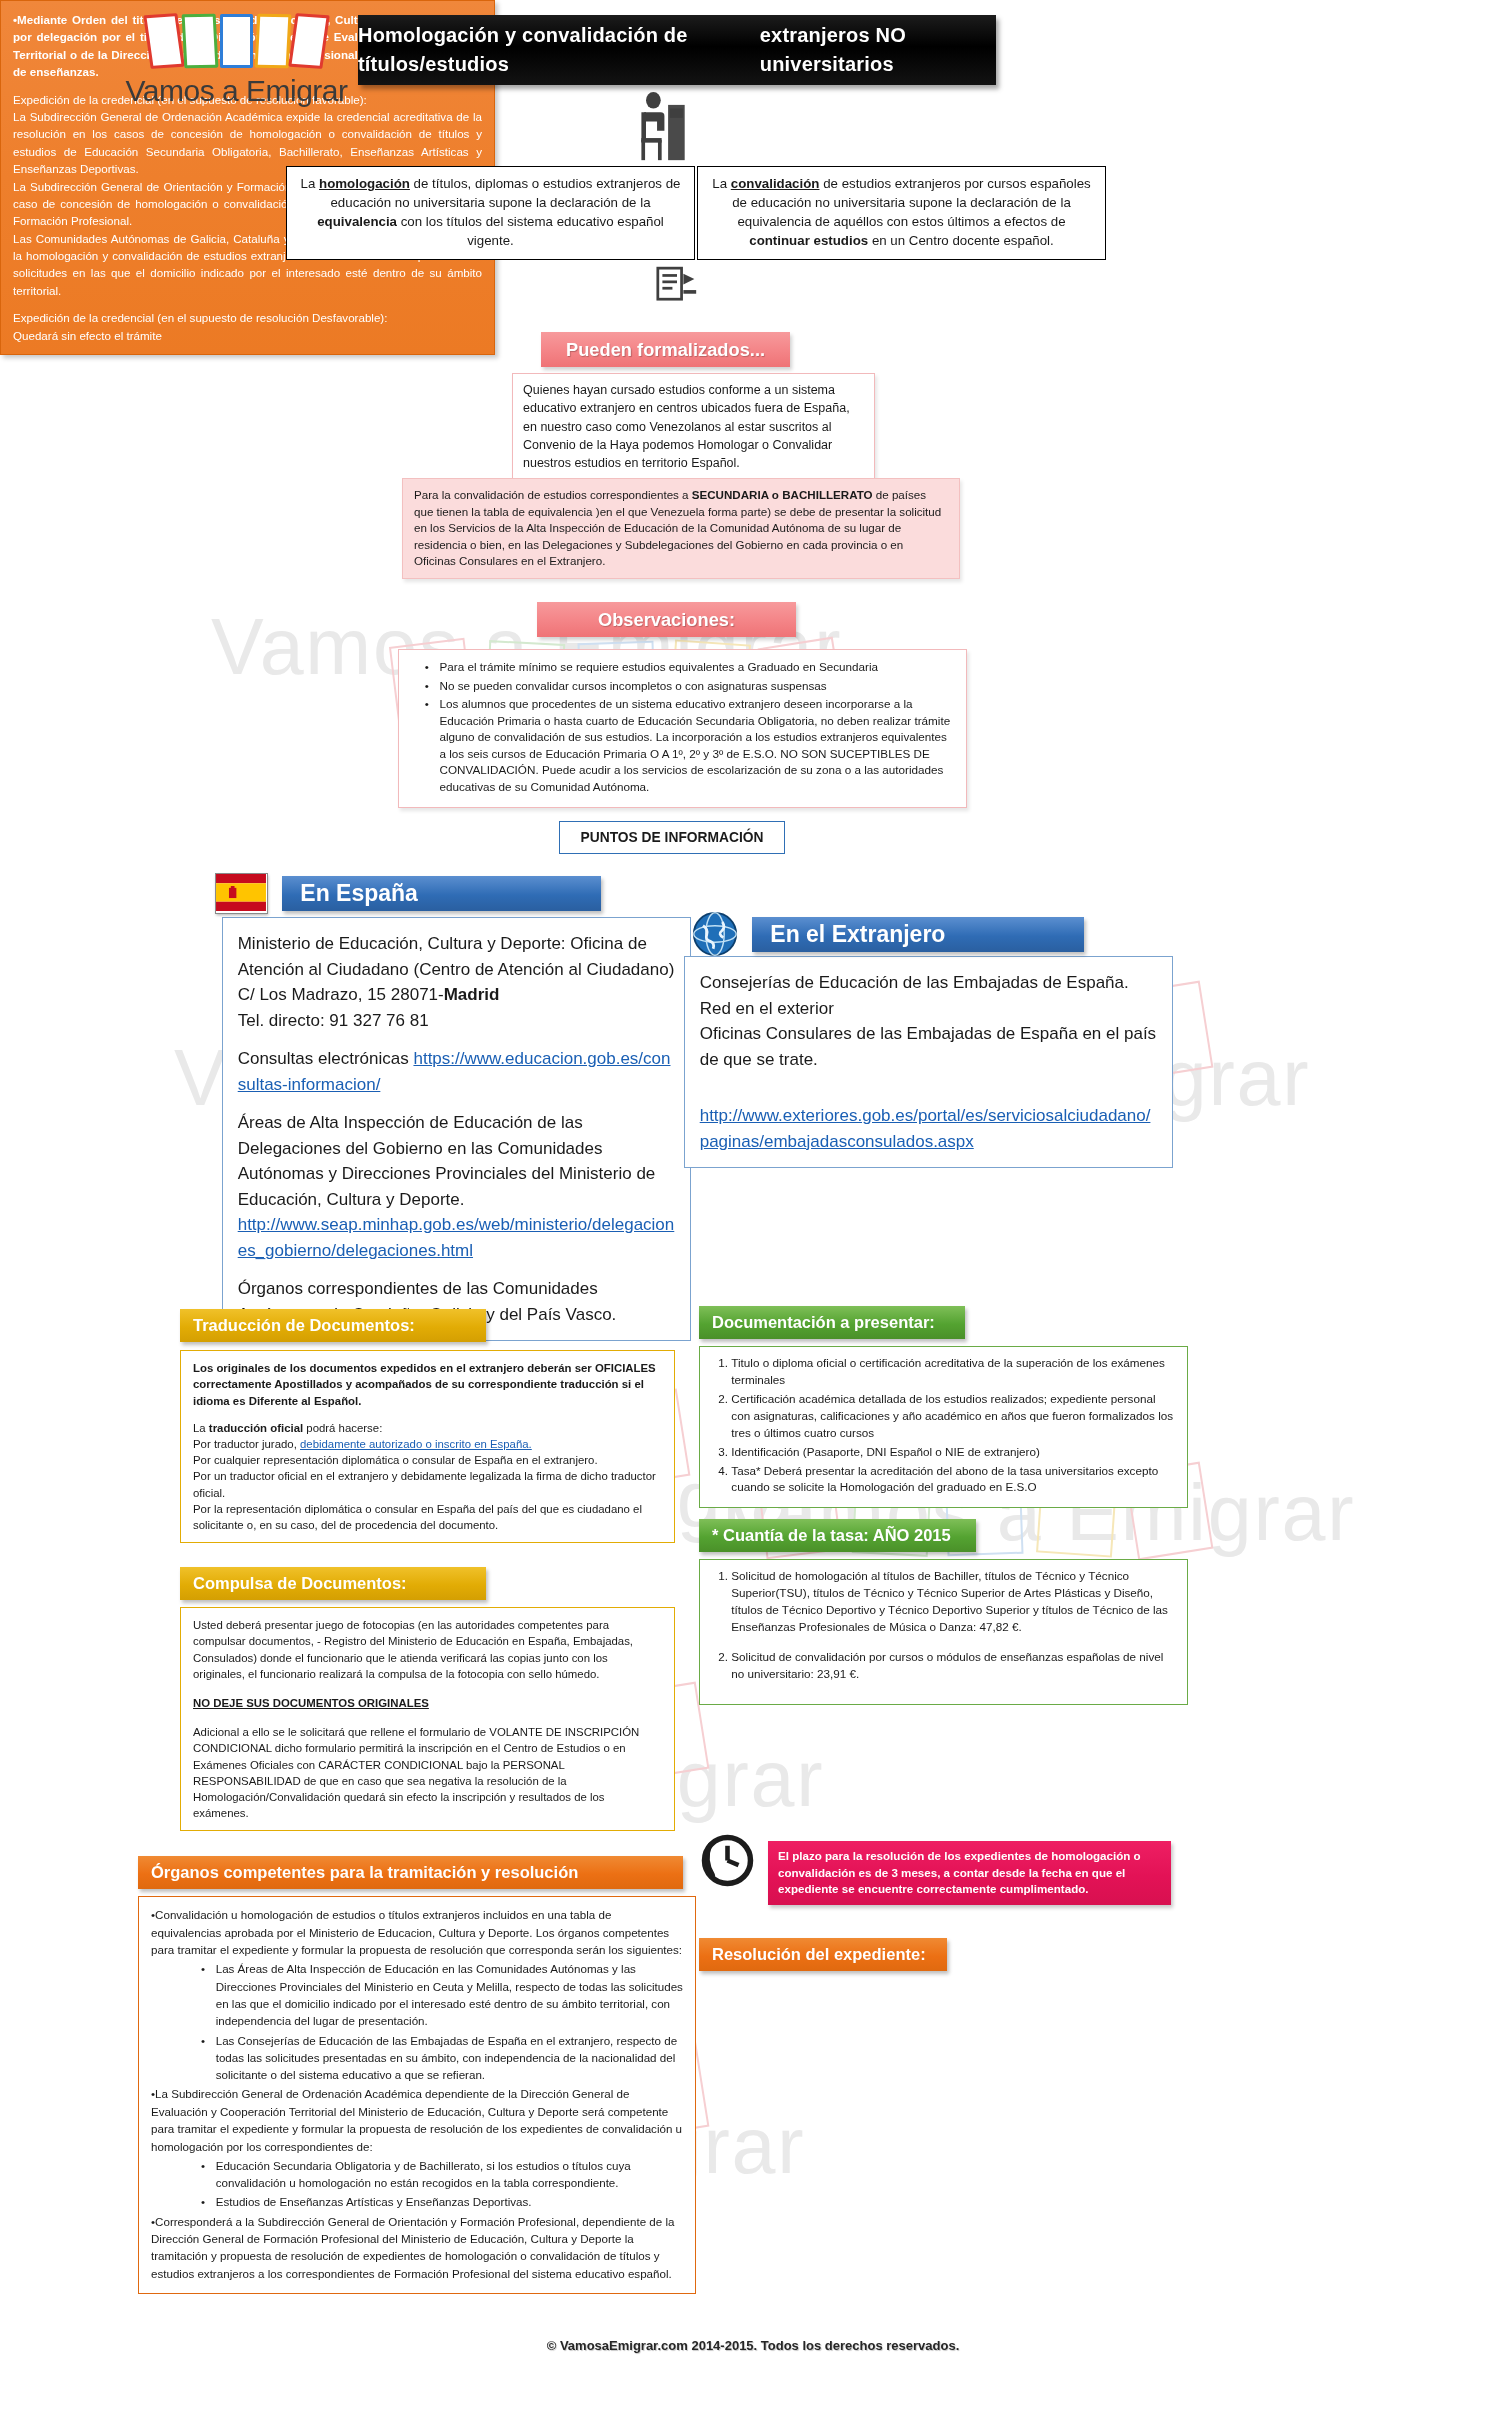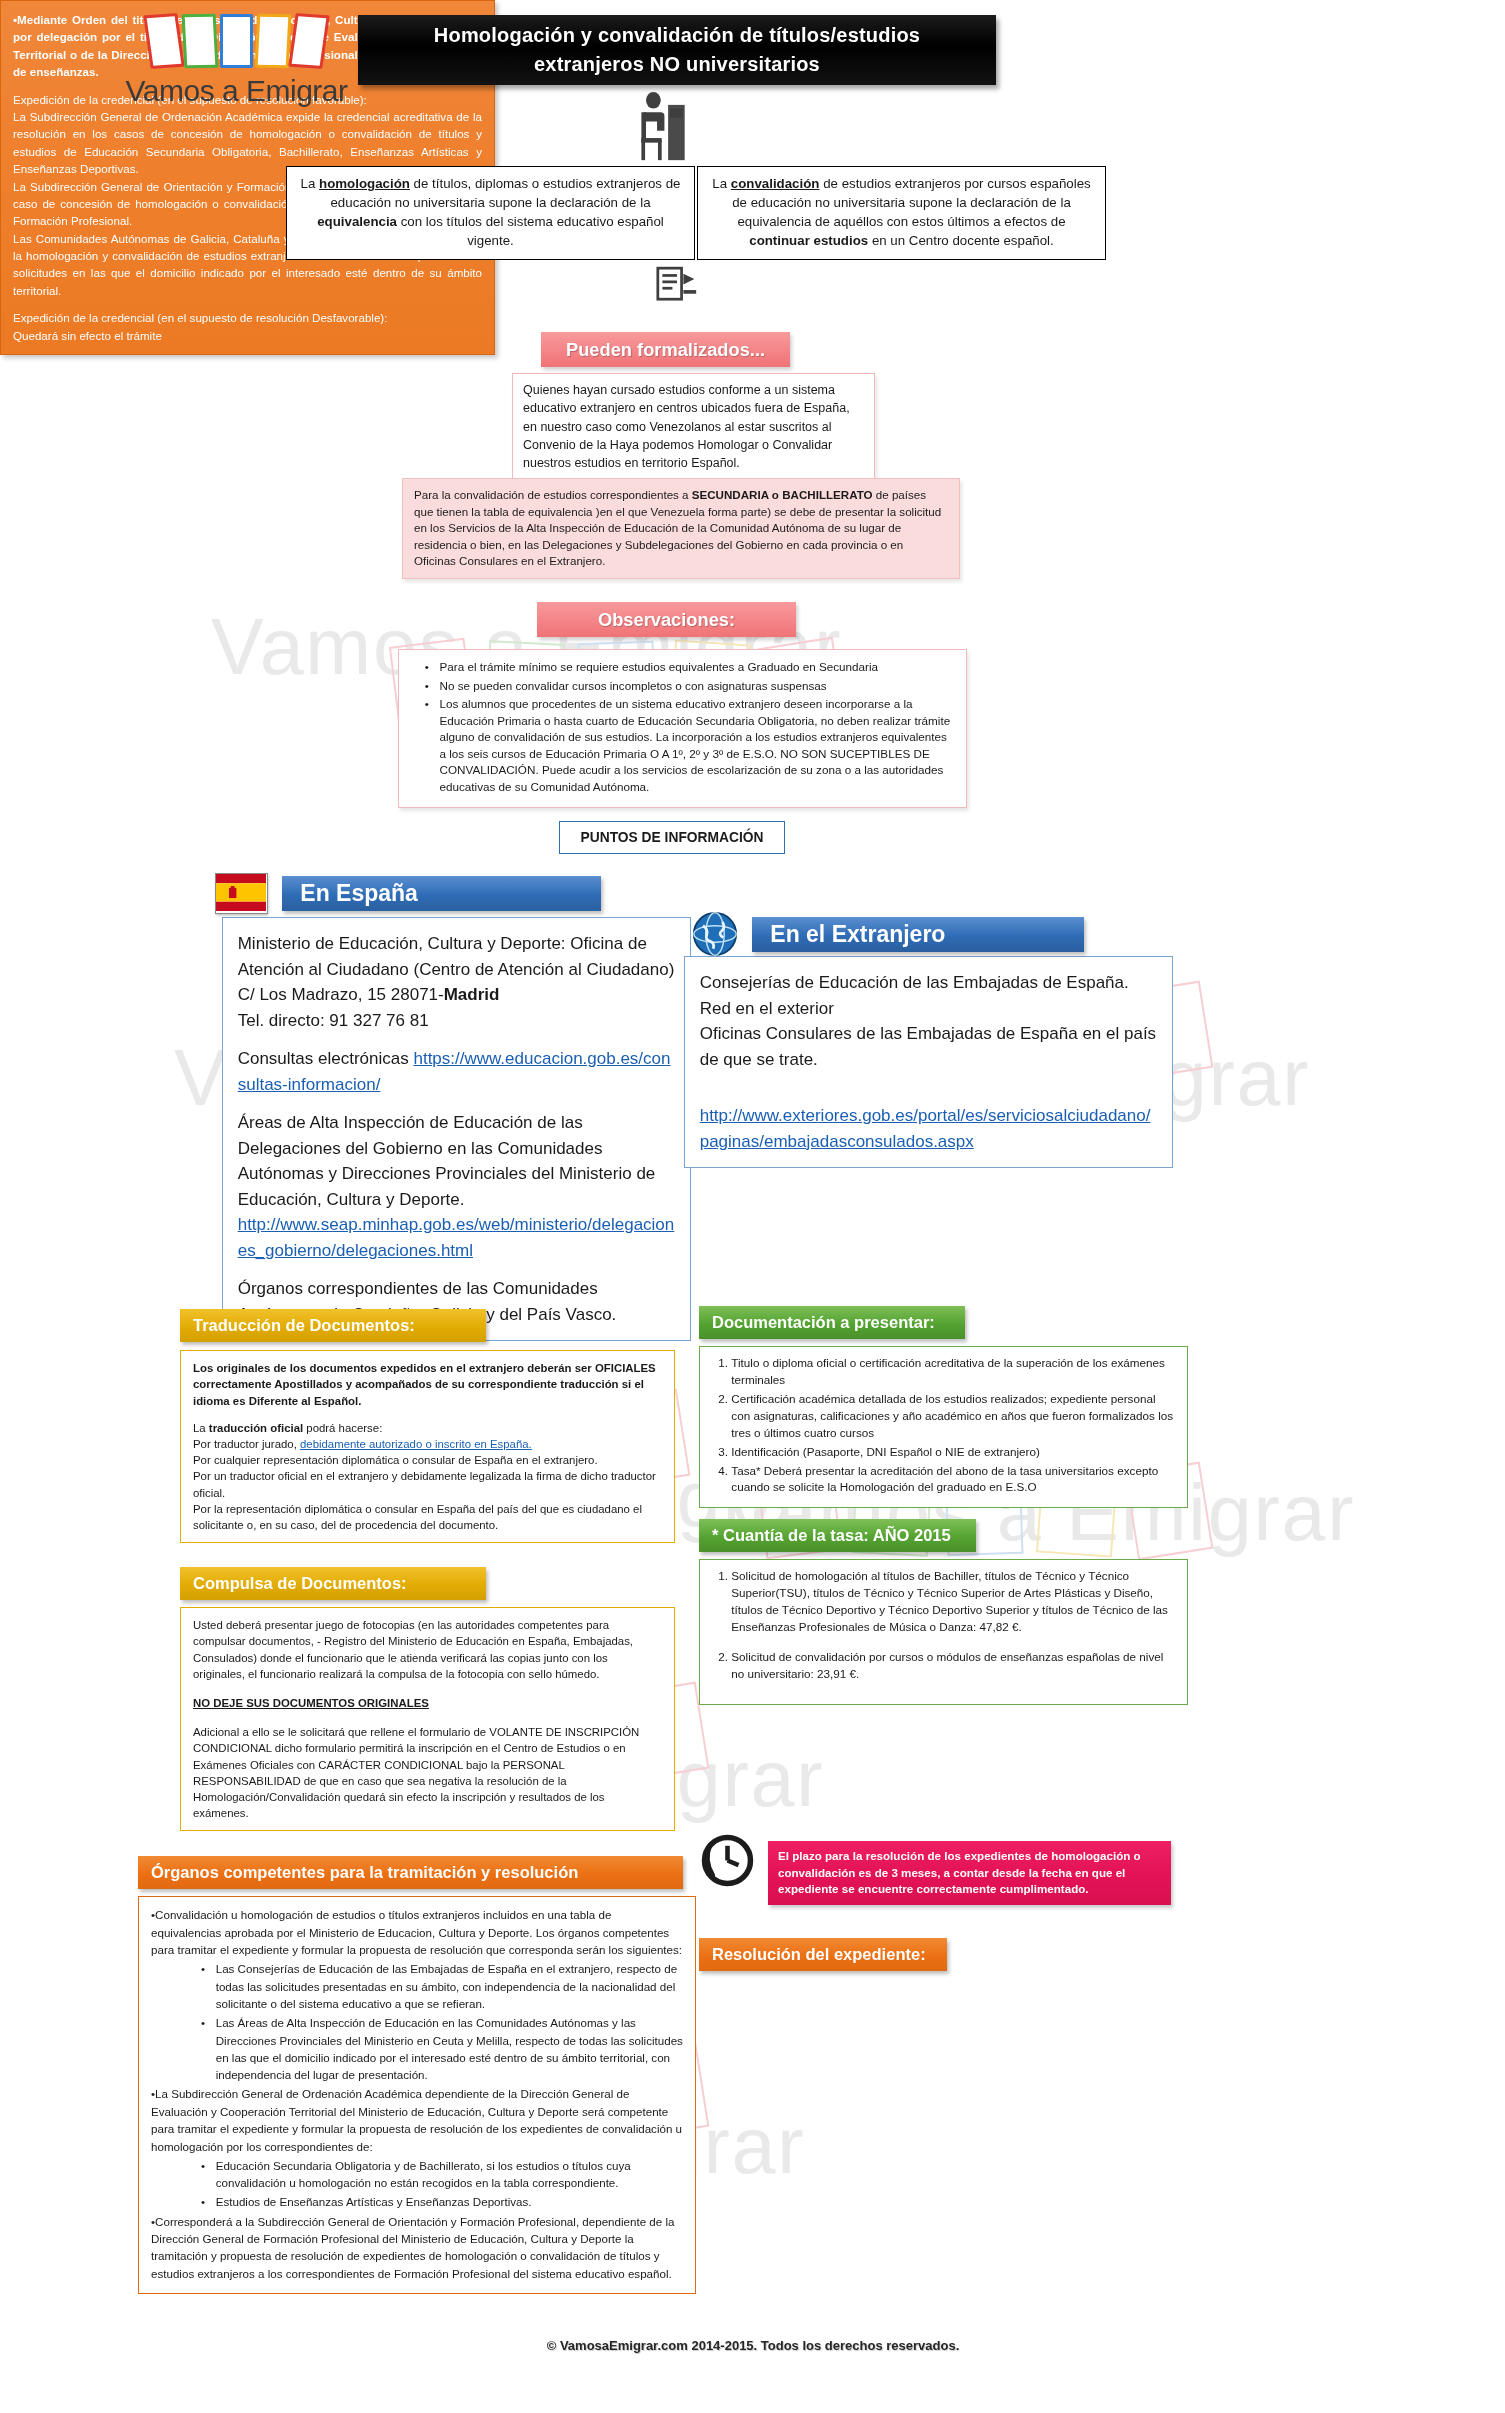--- a/index.html
+++ b/index.html
@@ -31,21 +31,21 @@
   .bk2{border-color:#4caf3f;transform:rotate(-3deg) skewY(2deg);}
   .bk3{border-color:#2f7ed8;transform:rotate(0deg);}
   .bk4{border-color:#f0a818;transform:rotate(3deg) skewY(-2deg);}
   .bk5{border-color:#e03a2f;transform:rotate(8deg) skewY(-4deg);}
   .logo-text{text-align:center;font-size:30px;color:#3a3a3a;margin-top:5.5px;
              font-family:"Liberation Sans",sans-serif;letter-spacing:-0.5px;}
 
   
   .banner{position:absolute;left:358px;top:14.7px;width:638px;height:70px;
     background:linear-gradient(180deg,#1c1c1c 0%,#000 45%,#131313 100%);
-    color:#fff;display:flex;flex-direction:column;align-items:center;
+    color:#fff;display:flex;flex-direction:row;align-items:center;
     justify-content:center;z-index:3;
     box-shadow:2.8px 3.7px 4.6px rgba(0,0,0,.35);}
   .banner div{font-size:20px;font-weight:bold;line-height:1.45;letter-spacing:0.2px;}
 
   
   .person{position:absolute;left:633px;top:92px;z-index:3;}
 
   
   .defbox{position:absolute;border:1.4px solid #000;background:#fff;
     padding:8.3px 11px;text-align:center;font-size:13.3px;line-height:1.42;z-index:2;}
@@ -366,22 +366,22 @@
     <ol>
       <li>Solicitud de homologación al títulos de Bachiller, títulos de Técnico y Técnico Superior(TSU), títulos de Técnico y Técnico Superior de Artes Plásticas y Diseño, títulos de Técnico Deportivo y Técnico Deportivo Superior y títulos de Técnico de las Enseñanzas Profesionales de Música o Danza: 47,82 €.</li>
       <li>Solicitud de convalidación por cursos o módulos de enseñanzas españolas de nivel no universitario: 23,91 €.</li>
     </ol>
   </div>
 
   <div class="orangehdr" id="hdr-organos">Órganos competentes para la tramitación y resolución</div>
   <div class="orangebox" id="box-organos">
     <p class="p-dash">•Convalidación u homologación de estudios o títulos extranjeros incluidos en una tabla de equivalencias aprobada por el Ministerio de Educacion, Cultura y Deporte. Los órganos competentes para tramitar el expediente y formular la propuesta de resolución que corresponda serán los siguientes:</p>
     <ul class="sub">
+      <li>Las Áreas de Alta Inspección de Educación en las Comunidades Autónomas y las Direcciones Provinciales del Ministerio en Ceuta y Melilla, respecto de todas las solicitudes en las que el domicilio indicado por el interesado esté dentro de su ámbito territorial, con independencia del lugar de presentación.</li>
       <li>Las Consejerías de Educación de las Embajadas de España en el extranjero, respecto de todas las solicitudes presentadas en su ámbito, con independencia de la nacionalidad del solicitante o del sistema educativo a que se refieran.</li>
-      <li>Las Áreas de Alta Inspección de Educación en las Comunidades Autónomas y las Direcciones Provinciales del Ministerio en Ceuta y Melilla, respecto de todas las solicitudes en las que el domicilio indicado por el interesado esté dentro de su ámbito territorial, con independencia del lugar de presentación.</li>
     </ul>
     <p class="p-dash">•La Subdirección General de Ordenación Académica dependiente de la Dirección General de Evaluación y Cooperación Territorial del Ministerio de Educación, Cultura y Deporte será competente para tramitar el expediente y formular la propuesta de resolución de los expedientes de convalidación u homologación por los correspondientes de:</p>
     <ul class="sub">
       <li>Educación Secundaria Obligatoria y de Bachillerato, si los estudios o títulos cuya convalidación u homologación no están recogidos en la tabla correspondiente.</li>
       <li>Estudios de Enseñanzas Artísticas y Enseñanzas Deportivas.</li>
     </ul>
     <p class="p-dash">•Corresponderá a la Subdirección General de Orientación y Formación Profesional, dependiente de la Dirección General de Formación Profesional del Ministerio de Educación, Cultura y Deporte la tramitación y propuesta de resolución de expedientes de homologación o convalidación de títulos y estudios extranjeros a los correspondientes de Formación Profesional del sistema educativo español.</p>
   </div>
 
   <div class="clock">

